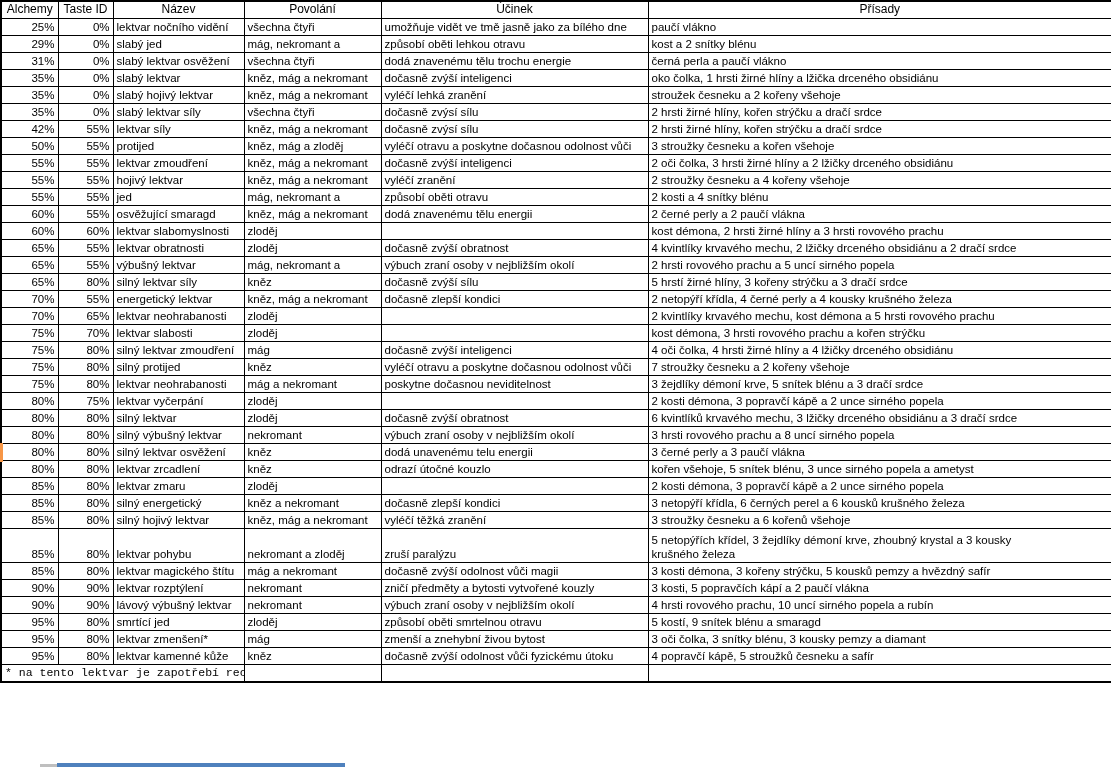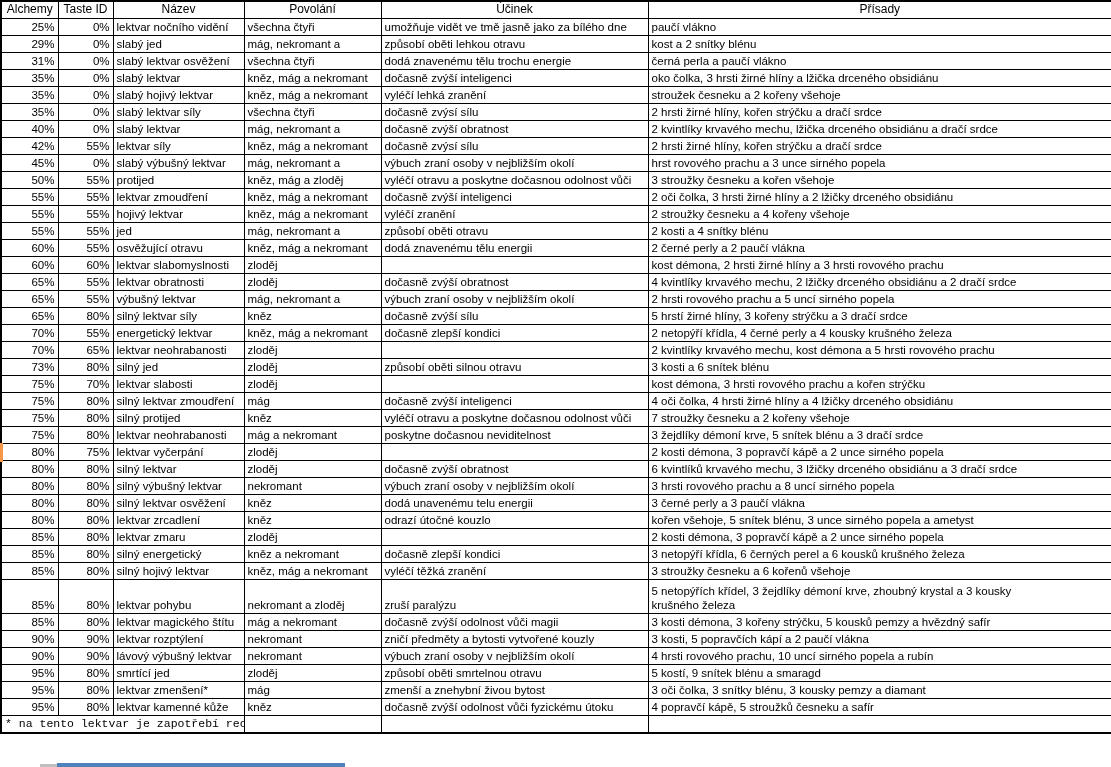--- a/index.html
+++ b/index.html
@@ -101,61 +101,45 @@
         <td class="txt">všechna čtyři</td>
         <td class="txt">dodá znavenému tělu trochu energie</td>
         <td class="txt">černá perla a paučí vlákno</td>
       </tr>
       <tr>
         <td class="num">35%</td>
         <td class="num">0%</td>
         <td class="txt">slabý lektvar</td>
         <td class="txt">kněz, mág a nekromant</td>
         <td class="txt">dočasně zvýší inteligenci</td>
-        <td class="txt">oko čolka, 3 hrsti žirné hlíny a lžička drceného obsidiánu</td>
+        <td class="txt">oko čolka, 1 hrsti žirné hlíny a lžička drceného obsidiánu</td>
       </tr>
       <tr>
         <td class="num">35%</td>
         <td class="num">0%</td>
         <td class="txt">slabý hojivý lektvar</td>
         <td class="txt">kněz, mág a nekromant</td>
         <td class="txt">vyléčí lehká zranění</td>
         <td class="txt">stroužek česneku a 2 kořeny všehoje</td>
       </tr>
       <tr>
         <td class="num">35%</td>
         <td class="num">0%</td>
         <td class="txt">slabý lektvar síly</td>
         <td class="txt">všechna čtyři</td>
         <td class="txt">dočasně zvýsí sílu</td>
         <td class="txt">2 hrsti žirné hlíny, kořen strýčku a dračí srdce</td>
       </tr>
       <tr>
-        <td class="num">40%</td>
-        <td class="num">0%</td>
-        <td class="txt">slabý lektvar</td>
-        <td class="txt">mág, nekromant a</td>
-        <td class="txt">dočasně zvýší obratnost</td>
-        <td class="txt">2 kvintlíky krvavého mechu, lžička drceného obsidiánu a dračí srdce</td>
-      </tr>
-      <tr>
         <td class="num">42%</td>
         <td class="num">55%</td>
         <td class="txt">lektvar síly</td>
         <td class="txt">kněz, mág a nekromant</td>
         <td class="txt">dočasně zvýsí sílu</td>
         <td class="txt">2 hrsti žirné hlíny, kořen strýčku a dračí srdce</td>
-      </tr>
-      <tr>
-        <td class="num">45%</td>
-        <td class="num">0%</td>
-        <td class="txt">slabý výbušný lektvar</td>
-        <td class="txt">mág, nekromant a</td>
-        <td class="txt">výbuch zraní osoby v nejbližším okolí</td>
-        <td class="txt">hrst rovového prachu a 3 unce sirného popela</td>
       </tr>
       <tr>
         <td class="num">50%</td>
         <td class="num">55%</td>
         <td class="txt">protijed</td>
         <td class="txt">kněz, mág a zloděj</td>
         <td class="txt">vyléčí otravu a poskytne dočasnou odolnost vůči</td>
         <td class="txt">3 stroužky česneku a kořen všehoje</td>
       </tr>
       <tr>
@@ -178,21 +162,21 @@
         <td class="num">55%</td>
         <td class="num">55%</td>
         <td class="txt">jed</td>
         <td class="txt">mág, nekromant a</td>
         <td class="txt">způsobí oběti otravu</td>
         <td class="txt">2 kosti a 4 snítky blénu</td>
       </tr>
       <tr>
         <td class="num">60%</td>
         <td class="num">55%</td>
-        <td class="txt">osvěžující otravu</td>
+        <td class="txt">osvěžující smaragd</td>
         <td class="txt">kněz, mág a nekromant</td>
         <td class="txt">dodá znavenému tělu energii</td>
         <td class="txt">2 černé perly a 2 paučí vlákna</td>
       </tr>
       <tr>
         <td class="num">60%</td>
         <td class="num">60%</td>
         <td class="txt">lektvar slabomyslnosti</td>
         <td class="txt">zloděj</td>
         <td class="txt"></td>
@@ -230,28 +214,20 @@
         <td class="txt">dočasně zlepší kondici</td>
         <td class="txt">2 netopýří křídla, 4 černé perly a 4 kousky krušného železa</td>
       </tr>
       <tr>
         <td class="num">70%</td>
         <td class="num">65%</td>
         <td class="txt">lektvar neohrabanosti</td>
         <td class="txt">zloděj</td>
         <td class="txt"></td>
         <td class="txt">2 kvintlíky krvavého mechu, kost démona a 5 hrsti rovového prachu</td>
-      </tr>
-      <tr>
-        <td class="num">73%</td>
-        <td class="num">80%</td>
-        <td class="txt">silný jed</td>
-        <td class="txt">zloděj</td>
-        <td class="txt">způsobí oběti silnou otravu</td>
-        <td class="txt">3 kosti a 6 snítek blénu</td>
       </tr>
       <tr>
         <td class="num">75%</td>
         <td class="num">70%</td>
         <td class="txt">lektvar slabosti</td>
         <td class="txt">zloděj</td>
         <td class="txt"></td>
         <td class="txt">kost démona, 3 hrsti rovového prachu a kořen strýčku</td>
       </tr>
       <tr>

